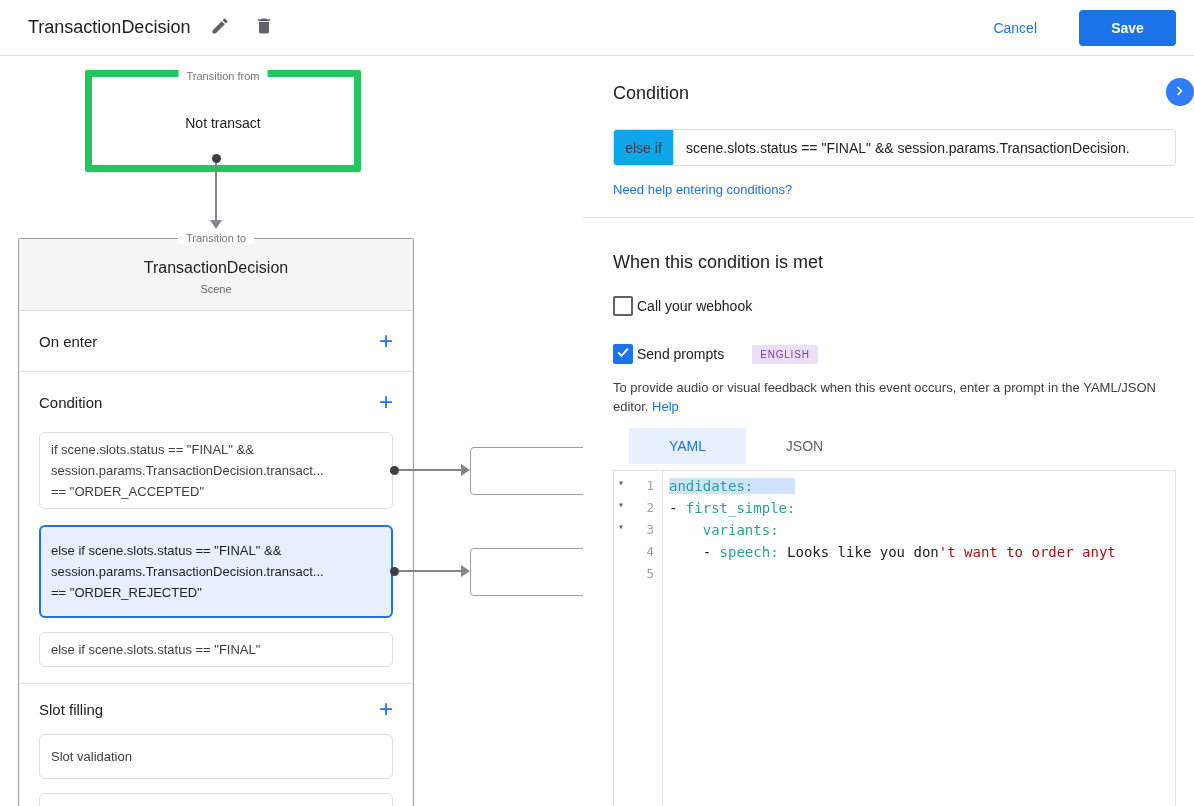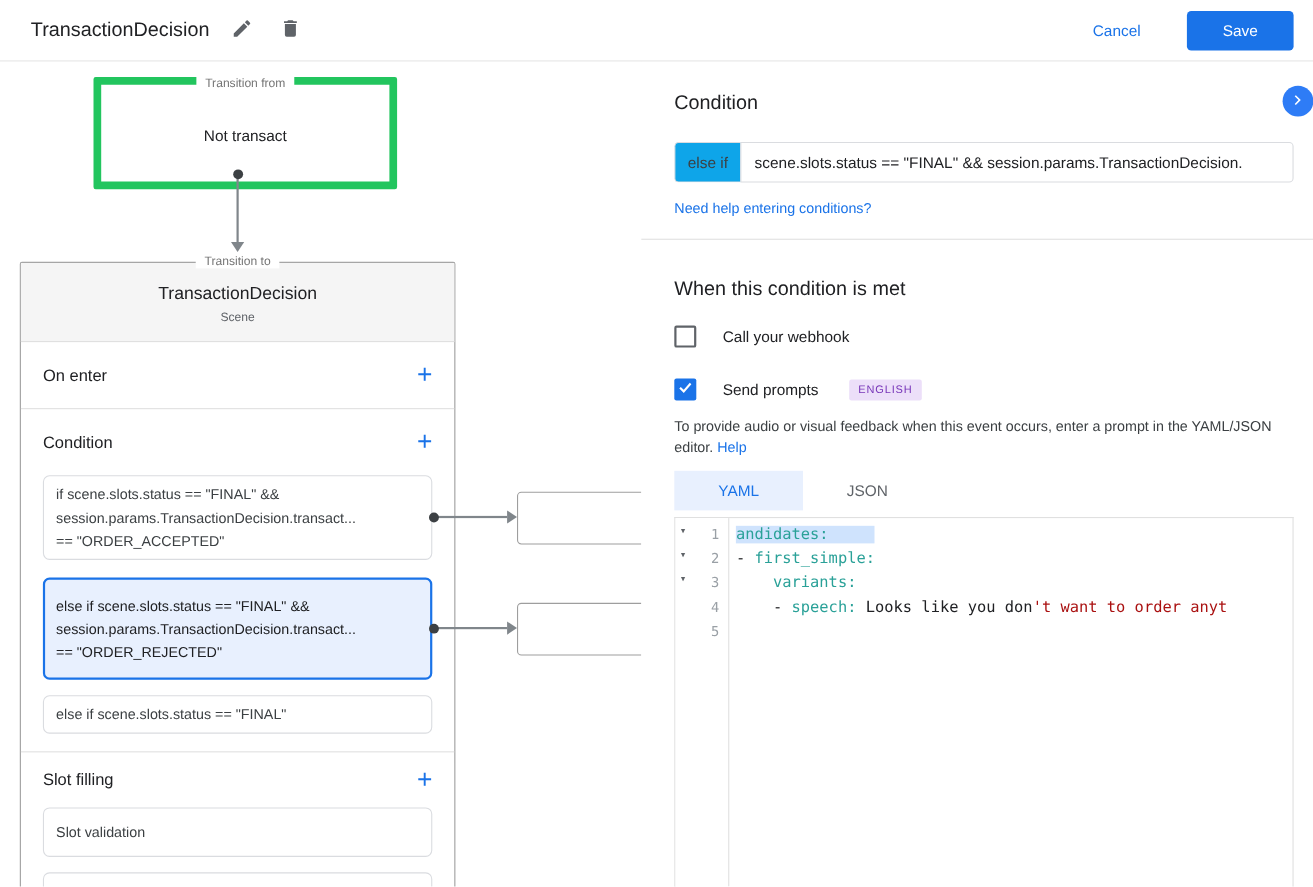--- a/index.html
+++ b/index.html
@@ -5,21 +5,21 @@
   html,body{margin:0;padding:0;width:1194px;height:806px;overflow:hidden;background:#fff;
     font-family:"Liberation Sans",sans-serif;color:#202124;}
   
   .topbar{height:56px;box-sizing:border-box;border-bottom:1px solid #e0e0e0;display:flex;
     align-items:center;justify-content:space-between;padding:0 18px 0 28px;background:#fff;}
   .topbar-left{display:flex;align-items:center;}
   .page-title{font-size:18px;color:#202124;}
   .icon-btn{background:none;border:none;padding:4px;margin-left:16px;cursor:pointer;display:flex;align-items:center;}
   .topbar-right{display:flex;align-items:center;}
   .cancel-btn{background:none;border:none;color:#1a73e8;font-size:14px;font-weight:500;margin-right:36px;cursor:pointer;font-family:"Liberation Sans",sans-serif;}
-  .save-btn{background:#1a73e8;border:none;color:#fff;font-size:14px;font-weight:400;width:97px;height:36px;border-radius:4px;cursor:pointer;font-family:"Liberation Sans",sans-serif;}
+  .save-btn{background:#1a73e8;border:none;color:#fff;font-size:14px;font-weight:700;width:97px;height:36px;border-radius:4px;cursor:pointer;font-family:"Liberation Sans",sans-serif;}
   
   .canvas{position:absolute;left:0;top:56px;width:583px;height:750px;overflow:hidden;background:#fff;}
   .flow-box{position:absolute;background:#fff;border:7px solid #22c55e;border-radius:2px;}
   .tfrom{left:85px;top:14px;width:262px;height:88px;}
   .box-label{position:absolute;top:-7px;left:50%;transform:translateX(-50%);background:#fff;
     padding:0 8px;font-size:11px;color:#757575;white-space:nowrap;z-index:2;}
   .tfrom-content{text-align:center;margin-top:38px;font-size:14px;color:#202124;}
   .conn-dot{position:absolute;width:9px;height:9px;border-radius:50%;background:#3c4043;z-index:3;}
   .arrow-v-line{position:absolute;left:215px;top:106px;width:2px;height:58px;background:#80868b;}
   .arrow-v-head{position:absolute;left:210px;top:164px;width:0;height:0;
@@ -56,26 +56,26 @@
     border-radius:4px 0 0 4px;display:flex;align-items:center;justify-content:center;font-size:14px;color:#3c4043;}
   .cond-input{flex:1;min-width:0;box-sizing:border-box;border:1px solid #dadce0;border-radius:0 4px 4px 0;
     padding:0 12px;font-size:14px;color:#202124;font-family:"Liberation Sans",sans-serif;outline:none;background:#fff;}
   .help-link{position:absolute;left:30px;top:126px;font-size:13px;color:#1a73e8;text-decoration:none;cursor:pointer;}
   .panel-divider{position:absolute;left:0;top:161px;width:100%;height:1px;background:#e0e0e0;}
   .when-heading{position:absolute;left:30px;top:196px;font-size:18px;color:#202124;}
   .check-row{position:absolute;left:30px;display:flex;align-items:center;}
   .checkbox{width:20px;height:20px;box-sizing:border-box;border:2px solid #5f6368;border-radius:2px;
     background:#fff;display:flex;align-items:center;justify-content:center;cursor:pointer;flex:none;}
   .checkbox.checked{border:none;background:#1a73e8;}
-  .check-label{margin-left:24px;font-size:14px;font-weight:500;color:#202124;}
+  .check-label{margin-left:4px;font-size:14px;font-weight:500;color:#202124;}
   .badge{margin-left:28px;background:#ecdff9;color:#7735b8;font-size:10px;letter-spacing:.8px;
     padding:4px 8px;border-radius:2px;font-weight:500;}
   .hint{position:absolute;left:30px;top:322px;width:552px;font-size:13px;line-height:19px;color:#3c4043;}
   .hint-link{color:#1a73e8;text-decoration:none;cursor:pointer;}
-  .tabs{position:absolute;left:30px;top:372px;display:flex;}
+  .tabs{position:absolute;left:46px;top:372px;display:flex;}
   .tab{width:117px;height:36px;display:flex;align-items:center;justify-content:center;
     font-size:14px;font-weight:500;color:#5f6368;cursor:pointer;}
   .tab.active{color:#1a73e8;background:#e8f0fe;}
   .editor{position:absolute;left:30px;top:414px;right:18px;bottom:0;box-sizing:border-box;
     border:1px solid #e0e0e0;border-bottom:none;background:#fff;overflow:hidden;
     font-family:"DejaVu Sans Mono",monospace;font-size:14px;}
   .editor-gutter{position:absolute;left:0;top:0;bottom:0;width:49px;border-right:1px solid #e0e0e0;
     background:#fff;padding-top:4px;box-sizing:border-box;}
   .gut-row{height:22px;position:relative;}
   .fold{position:absolute;left:4px;top:2px;font-size:10px;color:#5f6368;cursor:pointer;}

